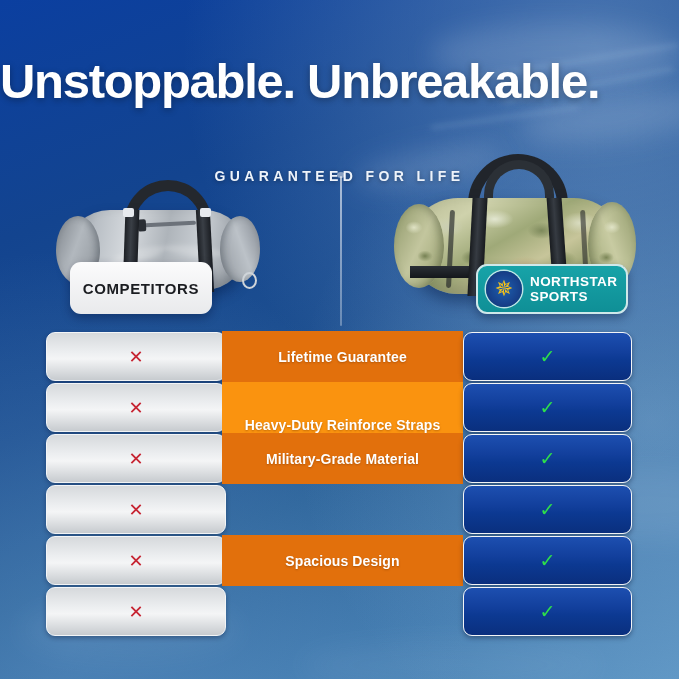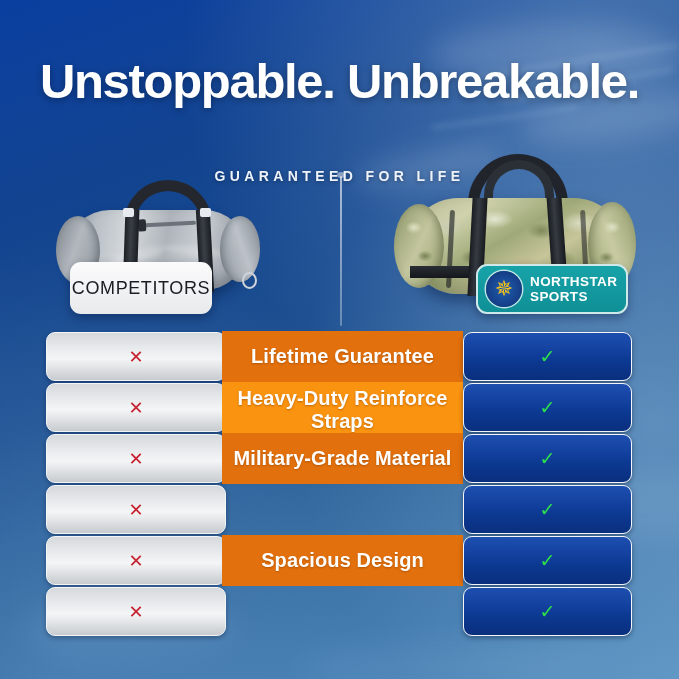--- a/index.html
+++ b/index.html
@@ -26,21 +26,21 @@
   .c4{left:560px;top:470px;width:180px;height:70px;opacity:.5;}
   .c5{left:20px;top:600px;width:220px;height:60px;opacity:.35;}
   .c6{left:300px;top:640px;width:300px;height:50px;opacity:.3;}
   .streak{position:absolute;height:3px;border-radius:3px;background:rgba(220,235,250,.22);filter:blur(3px);}
   .s1{left:470px;top:60px;width:210px;transform:rotate(-9deg);}
   .s2{left:500px;top:84px;width:175px;transform:rotate(-11deg);}
   .s3{left:430px;top:116px;width:150px;transform:rotate(-8deg);}
 
   
   .headline{
-    position:absolute;left:0;right:0;top:56px;text-align:center;
+    position:absolute;left:0;right:0;top:56px;text-align:left;
     color:#fff;font-size:49px;line-height:1.04;font-weight:bold;
     letter-spacing:-1.3px;
     text-shadow:0 2px 7px rgba(0,0,0,.33);
     white-space:nowrap;
   }
   .subhead{
     position:absolute;left:0;right:0;top:128px;text-align:center;
     color:#eef3fa;font-size:14px;font-weight:bold;letter-spacing:4.4px;
     text-shadow:0 1px 4px rgba(0,0,0,.35);
     margin-top:40px;
@@ -147,21 +147,21 @@
   .cseam{position:absolute;left:56px;top:40px;width:5px;height:78px;background:rgba(25,28,32,.62);border-radius:3px;transform:rotate(3deg);}
   .cseam2{position:absolute;left:190px;top:40px;width:5px;height:74px;background:rgba(25,28,32,.55);border-radius:3px;transform:rotate(-3deg);}
 
   
   .pill-comp{
     position:absolute;left:70px;top:262px;width:142px;height:52px;border-radius:11px;
     background:linear-gradient(180deg,#fbfbfc,#e9eaec);
     box-shadow:0 4px 10px rgba(0,15,50,.35);
     display:flex;align-items:center;justify-content:center;
   }
-  .pill-comp span{font-size:18px;font-weight:normal;color:#1b1d21;letter-spacing:.6px;}
+  .pill-comp span{font-size:15px;font-weight:bold;color:#1b1d21;letter-spacing:.6px;}
 
   .pill-brand{
     position:absolute;left:476px;top:264px;width:152px;height:50px;border-radius:11px;
     background:linear-gradient(180deg,#17a3a8,#0f8f96);
     border:2px solid #cfe8ea;
     box-shadow:0 4px 10px rgba(0,15,50,.35);
     display:flex;align-items:center;gap:8px;padding-left:8px;box-sizing:border-box;
   }
   .logo-mark{position:relative;width:36px;height:36px;flex:none;}
   .logo-mark .ring{
@@ -191,21 +191,21 @@
   .mark-x{color:#c62432;font-size:18px;font-weight:bold;line-height:1;}
 
   .cell-feat{
     position:absolute;left:222px;top:-1px;width:241px;height:51px;
     display:flex;align-items:center;justify-content:center;
     box-sizing:border-box;padding:0 6px;
   }
   .cell-feat.dark{background:#e2700c;}
   .cell-feat.light{background:#fa930f;align-items:flex-end;}
   .cell-feat span{
-    color:#fff;font-size:20px;font-weight:bold;text-align:center;letter-spacing:.1px;
+    color:#fff;font-size:14px;font-weight:bold;text-align:center;letter-spacing:.1px;
     text-shadow:0 1px 2px rgba(120,55,0,.45);
   }
 
   .cell-pos{
     position:absolute;left:463px;top:0;width:169px;height:49px;
     border-radius:9px;box-sizing:border-box;
     border:1.5px solid #f3f5f7;
     background:linear-gradient(180deg,#1d4fb0 0%,#123f9c 42%,#0c3992 58%,#0a2f7e 100%);
     box-shadow:0 2px 5px rgba(0,10,40,.38);
     display:flex;align-items:center;justify-content:center;

